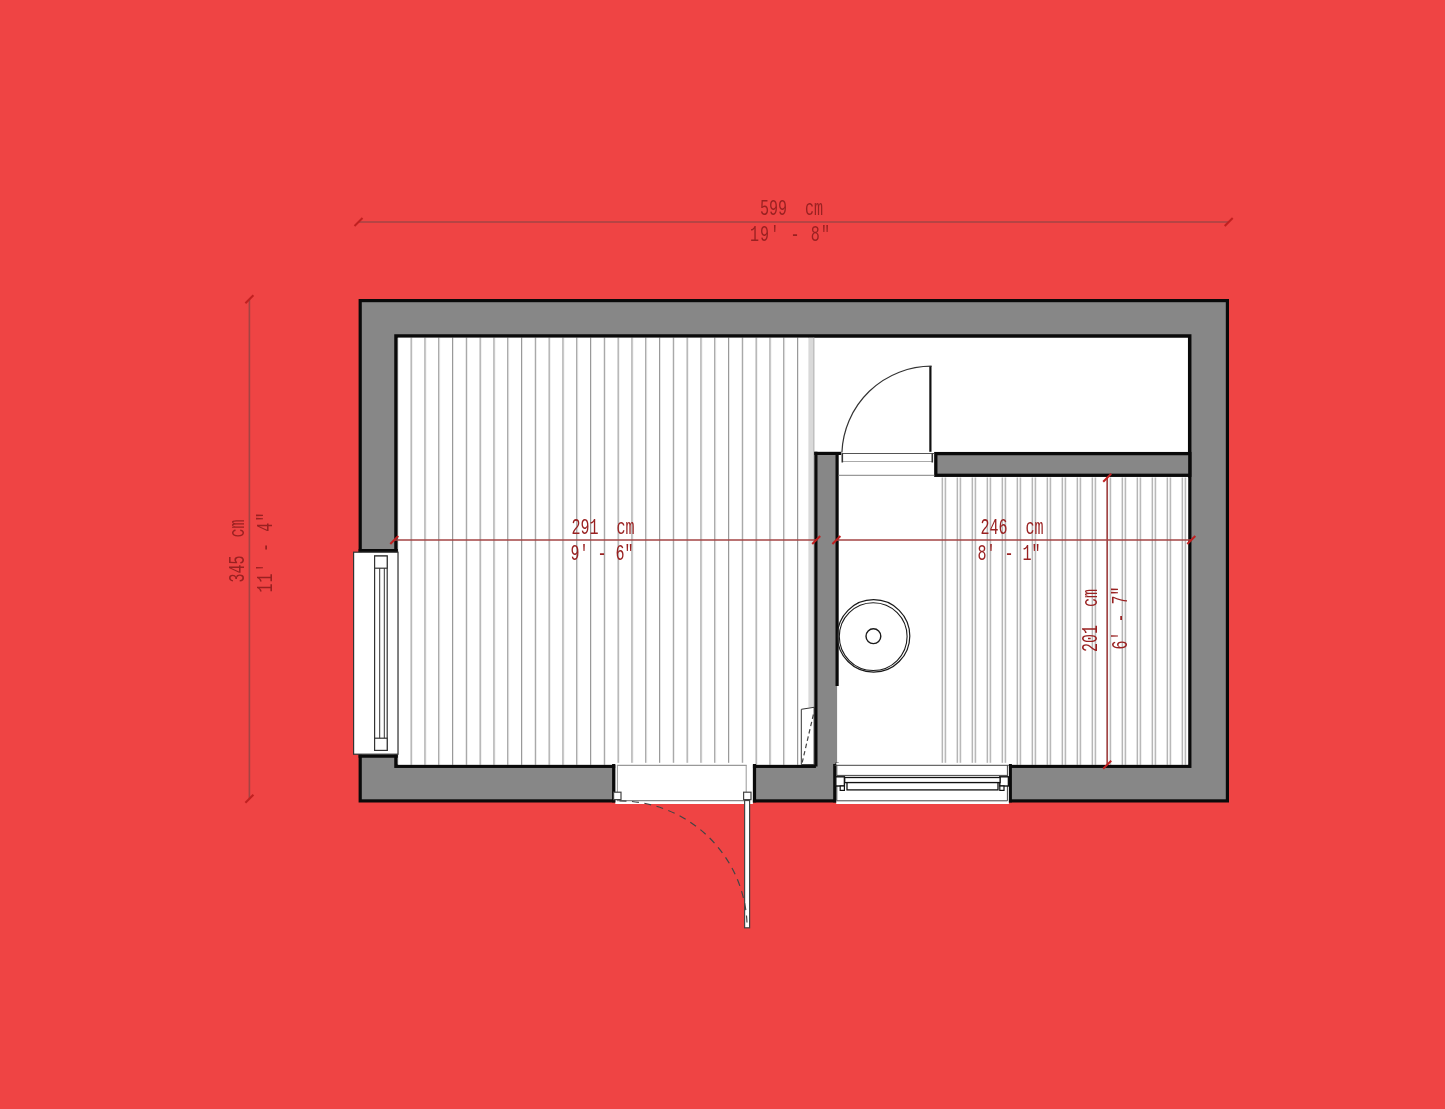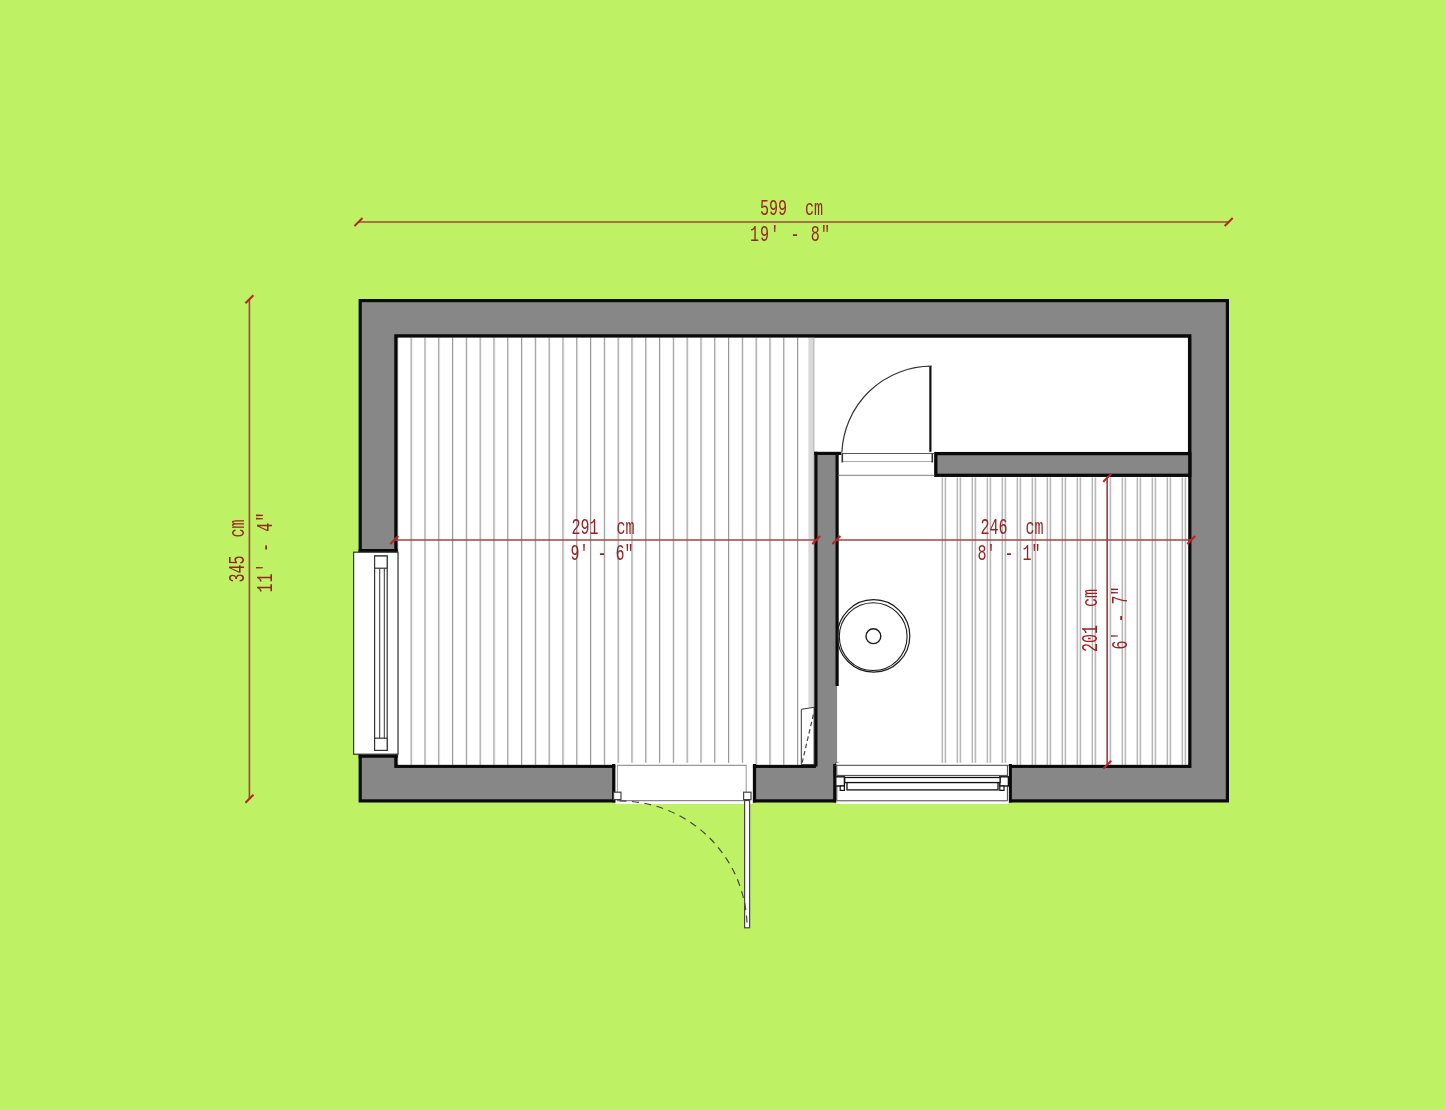--- a/index.html
+++ b/index.html
@@ -1,16 +1,16 @@
 <!DOCTYPE html>
 <html><head>
 <meta charset="utf-8">
 <style>
   html,body{margin:0;padding:0;background:#ffffff;}
-  .page{position:relative;width:1445px;height:1109px;background:#bef264;overflow:hidden;}
+  .page{position:relative;width:1445px;height:1109px;background:#ef4444;overflow:hidden;}
   svg{position:absolute;left:0;top:0;}
   text{font-family:"Liberation Mono",monospace;fill:#992121;}
 </style>
 </head>
 <body>
 <div class="page">
 <svg width="1445" height="1109" viewBox="0 0 1445 1109">
 <defs>
   <pattern id="pL" width="13.8" height="20" x="410.6" patternUnits="userSpaceOnUse">
     <rect width="13.8" height="20" fill="#ffffff"></rect>

